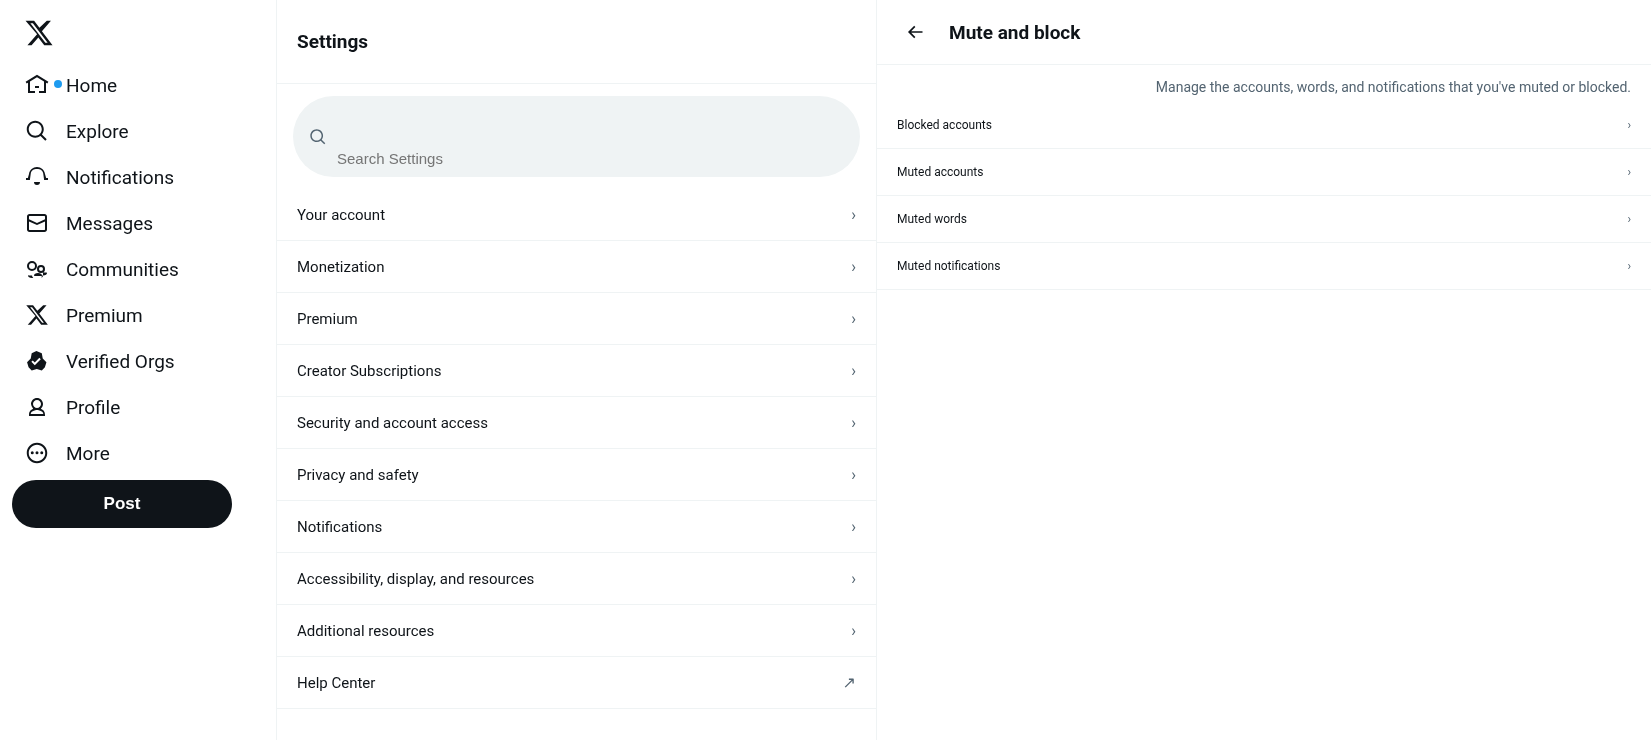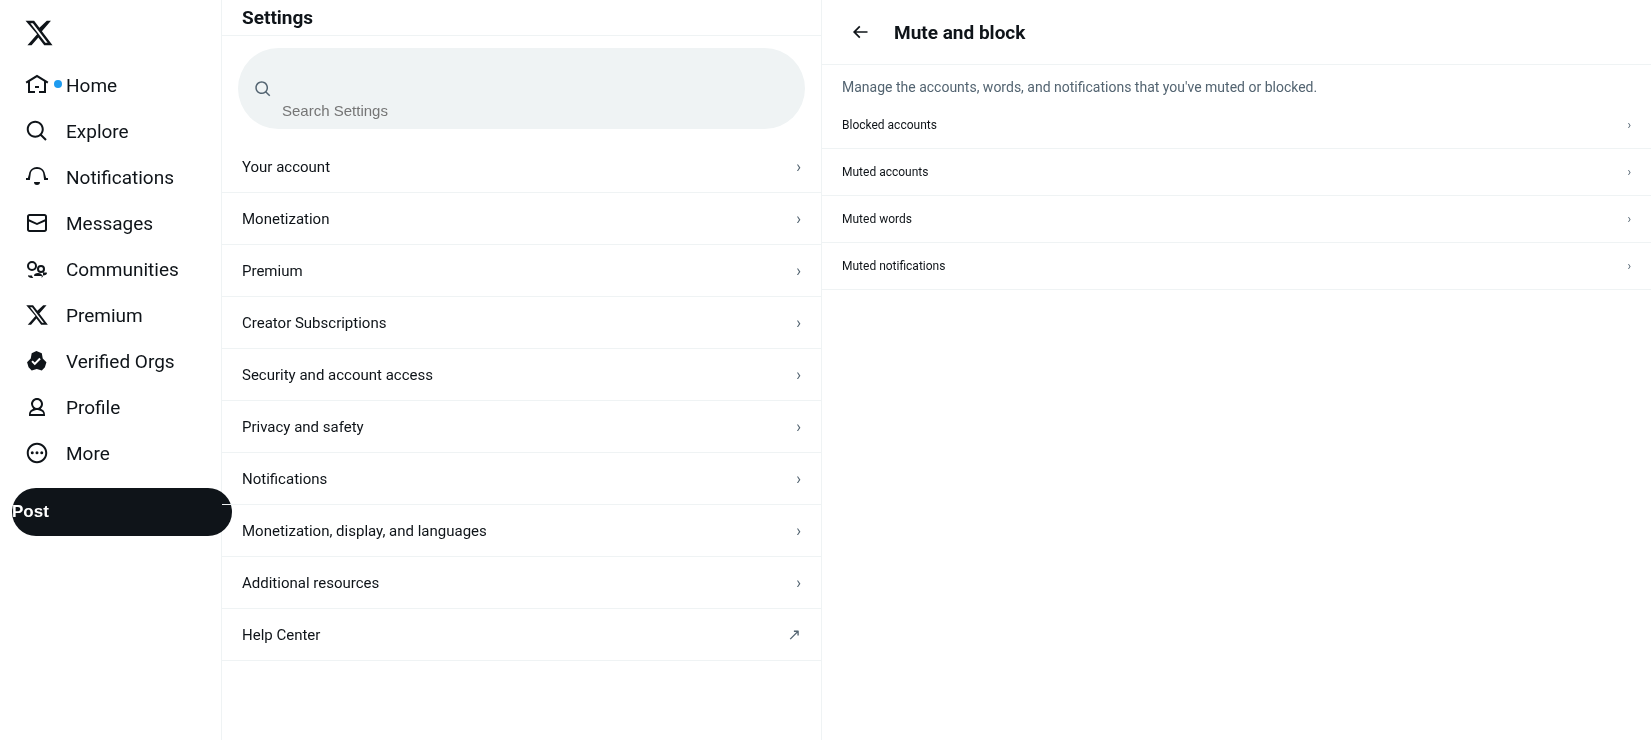--- a/index.html
+++ b/index.html
@@ -7,21 +7,21 @@
       font-family: -apple-system, BlinkMacSystemFont, "Segoe UI", Roboto, Helvetica, Arial, sans-serif;
       background: #fff;
       color: #0f1419;
       display: flex;
       height: 740px;
       overflow: hidden;
     }
 
     
     .sidebar {
-      width: 222px;
+      width: 277px;
       padding: 8px 12px;
       display: flex;
       flex-direction: column;
       border-right: 1px solid #eff3f4;
       flex-shrink: 0;
     }
     .sidebar-logo {
       padding: 10px 12px;
       margin-bottom: 4px;
       cursor: pointer;
@@ -67,35 +67,35 @@
     .post-button {
       background: #0f1419;
       color: #fff;
       border: none;
       border-radius: 9999px;
       padding: 14px 0;
       font-size: 17px;
       font-weight: 700;
       cursor: pointer;
       width: 220px;
-      margin-top: 12px;
-      text-align: left;
+      margin-top: 4px;
+      text-align: center;
     }
 
     
     .settings-panel {
       width: 600px;
       border-right: 1px solid #eff3f4;
       display: flex;
       flex-direction: column;
       overflow-y: auto;
       flex-shrink: 0;
     }
     .settings-header {
-      padding: 6px 20px;
+      padding: 30px 20px;
       font-size: 19px;
       font-weight: 700;
       border-bottom: 1px solid #eff3f4;
       position: sticky;
       top: 0;
       background: rgba(255,255,255,0.9);
       backdrop-filter: blur(4px);
       z-index: 10;
     }
     .search-bar {
@@ -172,20 +172,21 @@
     }
     .right-header-title {
       font-size: 19px;
       font-weight: 700;
     }
     .right-description {
       padding: 12px 20px 4px;
       font-size: 14px;
       color: #536471;
       line-height: 1.5;
+      text-align: right;
     }
     .right-list-item {
       display: flex;
       align-items: center;
       justify-content: space-between;
       padding: 16px 20px;
       cursor: pointer;
       border-bottom: 1px solid #eff3f4;
       font-size: 12px;
       transition: background 0.15s;
@@ -327,21 +328,21 @@
   </div>
   <div class="settings-list-item">
     <span>Privacy and safety</span>
     <span class="chevron">›</span>
   </div>
   <div class="settings-list-item">
     <span>Notifications</span>
     <span class="chevron">›</span>
   </div>
   <div class="settings-list-item">
-    <span>Monetization, display, and languages</span>
+    <span>Accessibility, display, and resources</span>
     <span class="chevron">›</span>
   </div>
   <div class="settings-list-item">
     <span>Additional resources</span>
     <span class="chevron">›</span>
   </div>
   <div class="settings-list-item">
     <span>Help Center</span>
     <span class="ext-link">↗</span>
   </div>

